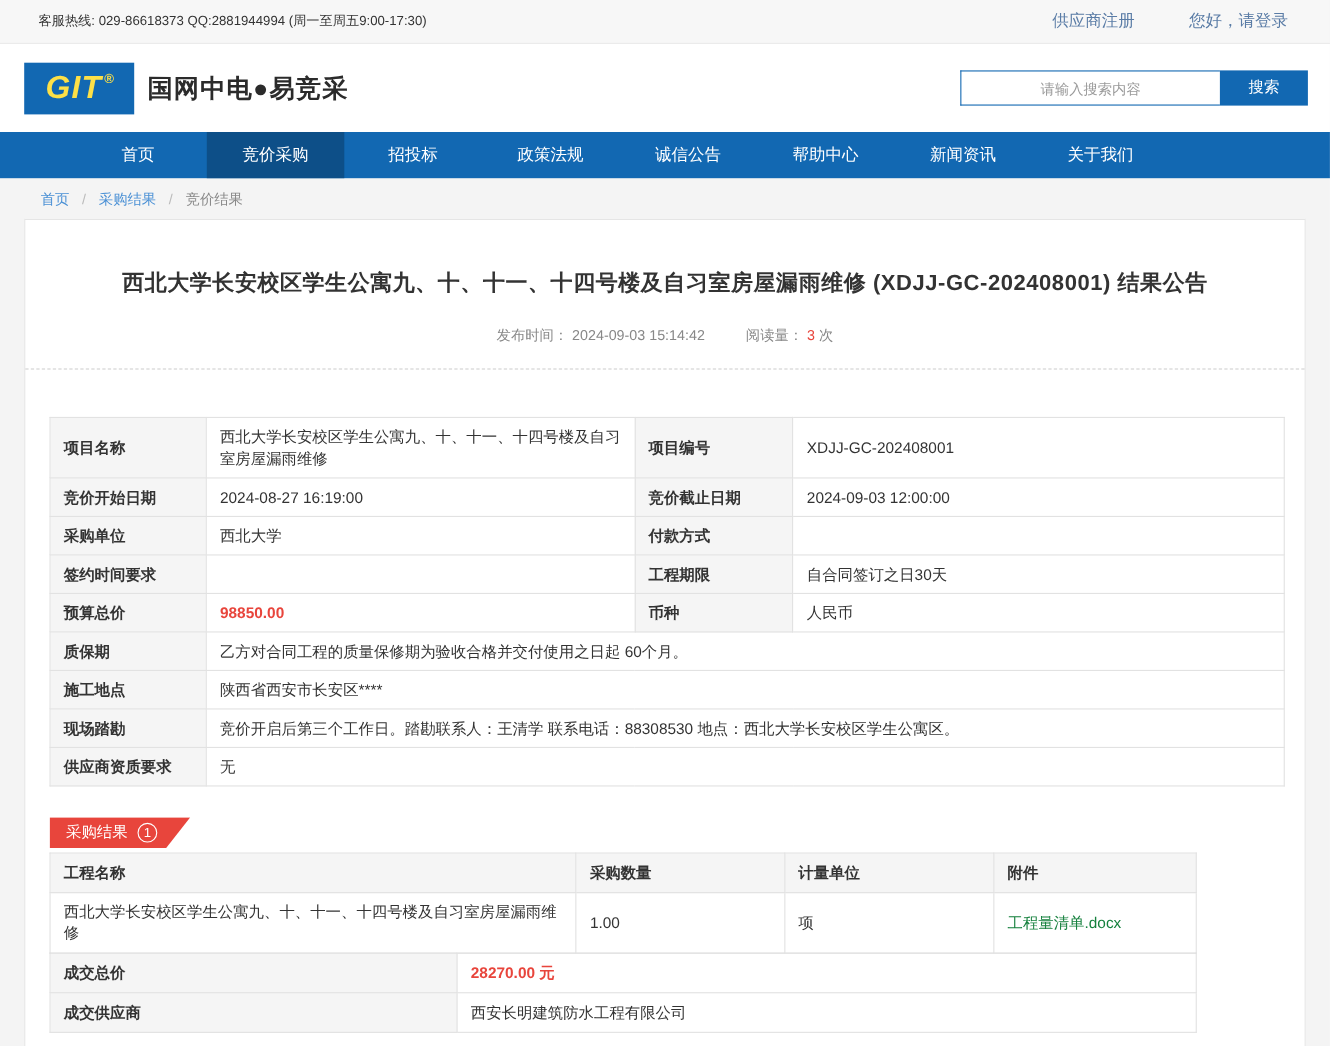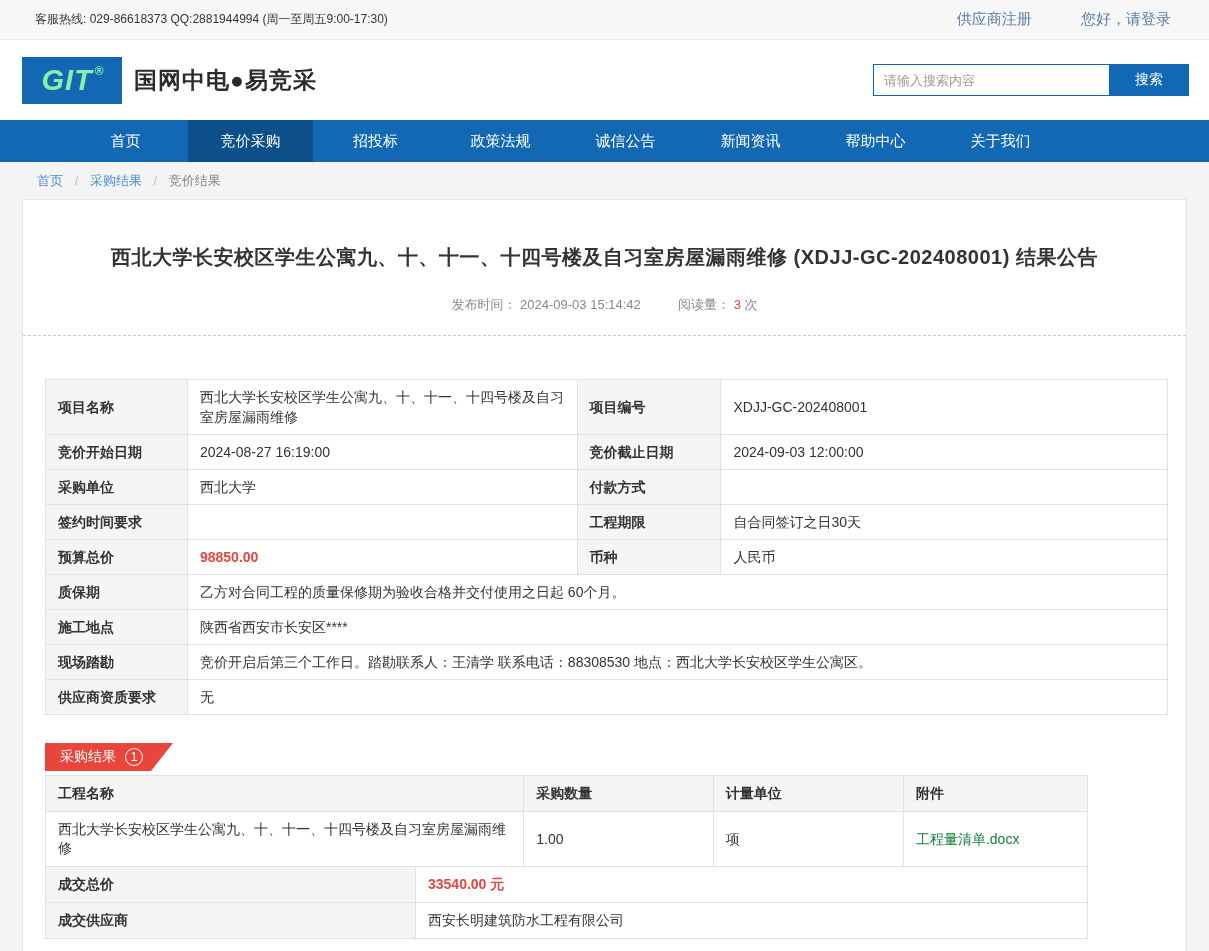--- a/index.html
+++ b/index.html
@@ -17,34 +17,35 @@
   .topbar-left { color: #333; }
   .topbar-right a {
     color: #5a7ca6; text-decoration: none; font-size: 15px; margin-left: 46px; cursor: pointer;
   }
   
   .header {
     height: 80px; background: #fff; display: flex; align-items: center;
     padding: 0 20px 0 22px;
   }
   .logo-box {
-    width: 100px; height: 47px; background: #1268b2; color: #86efac;
+    width: 100px; height: 47px; background: #1268b2; color: #fde047;
     display: flex; align-items: center; justify-content: center;
     font-weight: bold; font-style: italic; font-size: 29px; letter-spacing: 1px;
     flex: 0 0 auto;
   }
   .logo-reg { font-size: 12px; font-style: normal; vertical-align: top; position: relative; top: -9px; left: 2px; }
   .brand {
     font-size: 23px; font-weight: bold; color: #2b2b2b; margin-left: 12px; letter-spacing: 1px;
   }
   .search-wrap { margin-left: auto; display: flex; }
   .search-input {
     width: 236px; height: 32px; border: 1px solid #1268b2; border-right: none;
     padding: 0 10px; font-size: 13px; color: #333; outline: none;
     font-family: "Liberation Sans", "DejaVu Sans", sans-serif;
+    text-align: center;
   }
   .search-input::placeholder { color: #9a9a9a; }
   .search-btn {
     width: 80px; height: 32px; background: #1268b2; color: #fff; border: none;
     font-size: 14px; cursor: pointer; font-family: Liberation Sans, sans-serif;
   }
   
   .nav { height: 42px; background: #1268b2; display: flex; padding-left: 63px; }
   .nav-item {
     width: 125px; height: 42px; line-height: 42px; text-align: center;
@@ -126,22 +127,22 @@
     <button class="search-btn">搜索</button>
   </div>
 </div>
 
 <div class="nav">
   <div class="nav-item">首页</div>
   <div class="nav-item active">竞价采购</div>
   <div class="nav-item">招投标</div>
   <div class="nav-item">政策法规</div>
   <div class="nav-item">诚信公告</div>
+  <div class="nav-item">帮助中心</div>
   <div class="nav-item">新闻资讯</div>
-  <div class="nav-item">帮助中心</div>
   <div class="nav-item">关于我们</div>
 </div>
 
 <div class="breadcrumb">
   <a>首页</a>
   <span class="sep">/</span>
   <a>采购结果</a>
   <span class="sep">/</span>
   <span class="current">竞价结果</span>
 </div>
@@ -233,21 +234,21 @@
       <td>项</td>
       <td><a class="attach-link">工程量清单.docx</a></td>
     </tr>
   </tbody>
     </table>
 
   <table class="deal-table">
     <tbody>
         <tr>
       <td class="lbl">成交总价</td>
-      <td class="red-val">33540.00 元</td>
+      <td class="red-val">28270.00 元</td>
     </tr>
     <tr>
       <td class="lbl">成交供应商</td>
       <td>西安长明建筑防水工程有限公司</td>
     </tr>
   </tbody>
     </table>
 
 </div>
 

